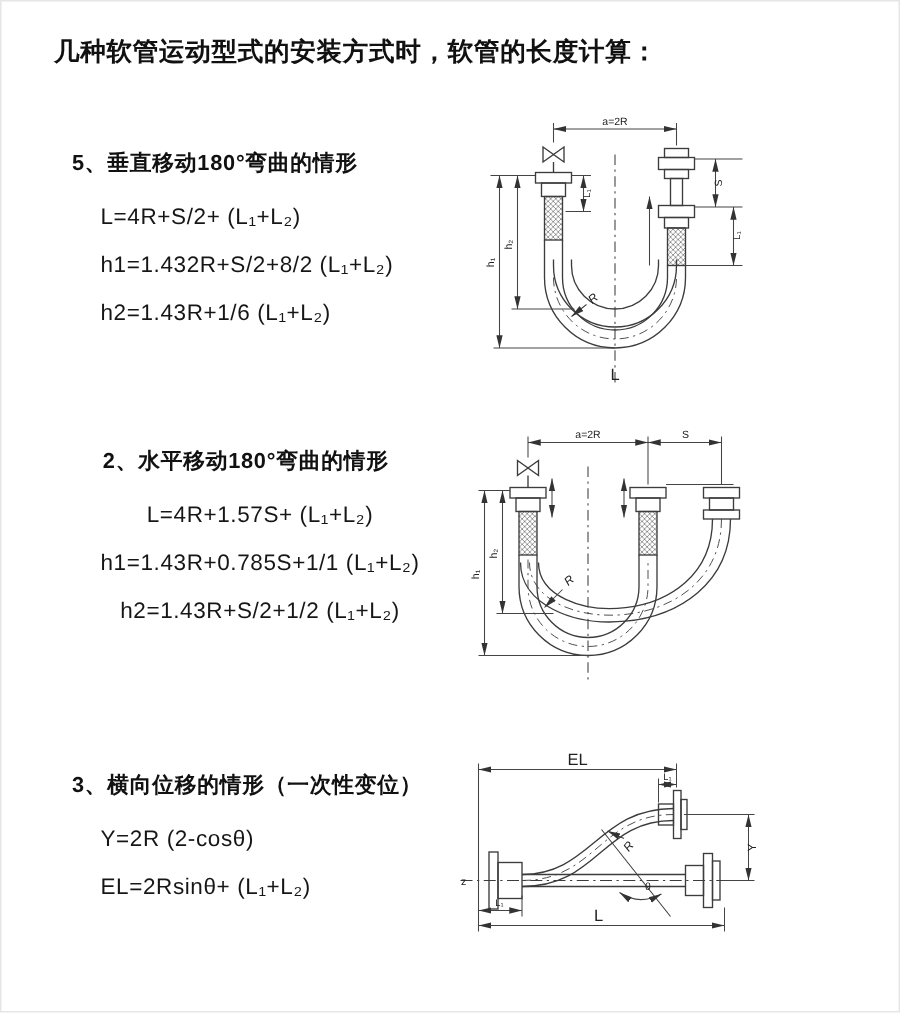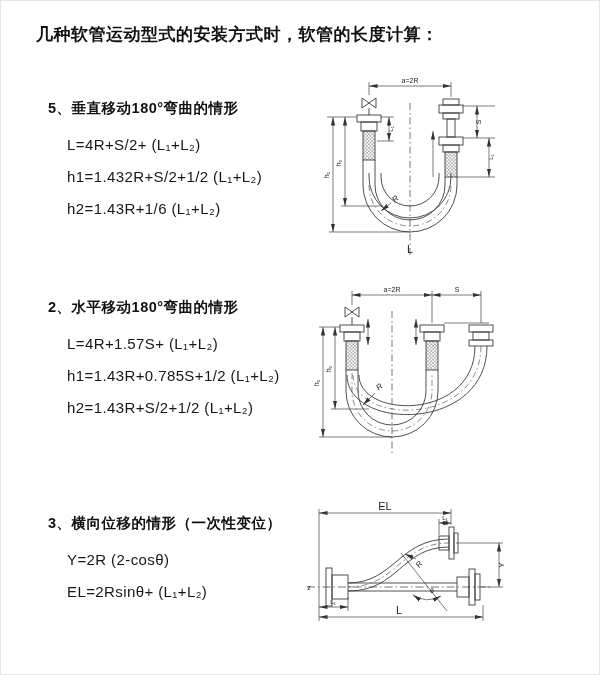--- a/index.html
+++ b/index.html
@@ -10,21 +10,21 @@
   }
   .page{
     position:absolute;inset:0;border:1px solid #e6e6e6;box-sizing:border-box;
   }
   .title{
     position:absolute;left:35px;top:22px;font-size:17px;font-weight:bold;
     letter-spacing:0.5px;color:#111;
   }
   .section{position:absolute;left:47px;}
   .sec1{top:98px;}
-  .sec2{top:297px;}
+  .sec2{top:297px;text-align:center;}
   .sec3{top:513px;}
   .sec-heading{font-size:14.5px;font-weight:bold;color:#111;margin-bottom:11px;letter-spacing:0.5px;}
   .formula{font-size:15px;color:#161616;margin-left:19px;line-height:32px;letter-spacing:0.4px;}
   .diagram{position:absolute;}
   .d1{left:310px;top:72px;}
   .d2{left:308px;top:282px;}
   .d3{left:298px;top:498px;}
   svg text{font-family:"Liberation Sans","DejaVu Sans",sans-serif;fill:#222;}
   .lbl7{font-size:7px;}
   .lbl6{font-size:6.2px;}
@@ -35,28 +35,28 @@
 </head>
 <body>
 
 <div class="page">
 
   <div class="title">几种软管运动型式的安装方式时，软管的长度计算：</div>
 
   <div class="section sec1">
     <div class="sec-heading">5、垂直移动180°弯曲的情形</div>
     <div class="formula">L=4R+S/2+ (L₁+L₂)</div>
-    <div class="formula">h1=1.432R+S/2+1/2 (L₁+L₂)</div>
+    <div class="formula">h1=1.432R+S/2+8/2 (L₁+L₂)</div>
     <div class="formula">h2=1.43R+1/6 (L₁+L₂)</div>
   </div>
 
   <div class="section sec2">
     <div class="sec-heading">2、水平移动180°弯曲的情形</div>
     <div class="formula">L=4R+1.57S+ (L₁+L₂)</div>
-    <div class="formula">h1=1.43R+0.785S+1/2 (L₁+L₂)</div>
+    <div class="formula">h1=1.43R+0.785S+1/1 (L₁+L₂)</div>
     <div class="formula">h2=1.43R+S/2+1/2 (L₁+L₂)</div>
   </div>
 
   <div class="section sec3">
     <div class="sec-heading">3、横向位移的情形（一次性变位）</div>
     <div class="formula">Y=2R (2-cosθ)</div>
     <div class="formula">EL=2Rsinθ+ (L₁+L₂)</div>
   </div>
 
   <svg class="diagram d1" width="285" height="192" viewBox="0 0 285 192">

